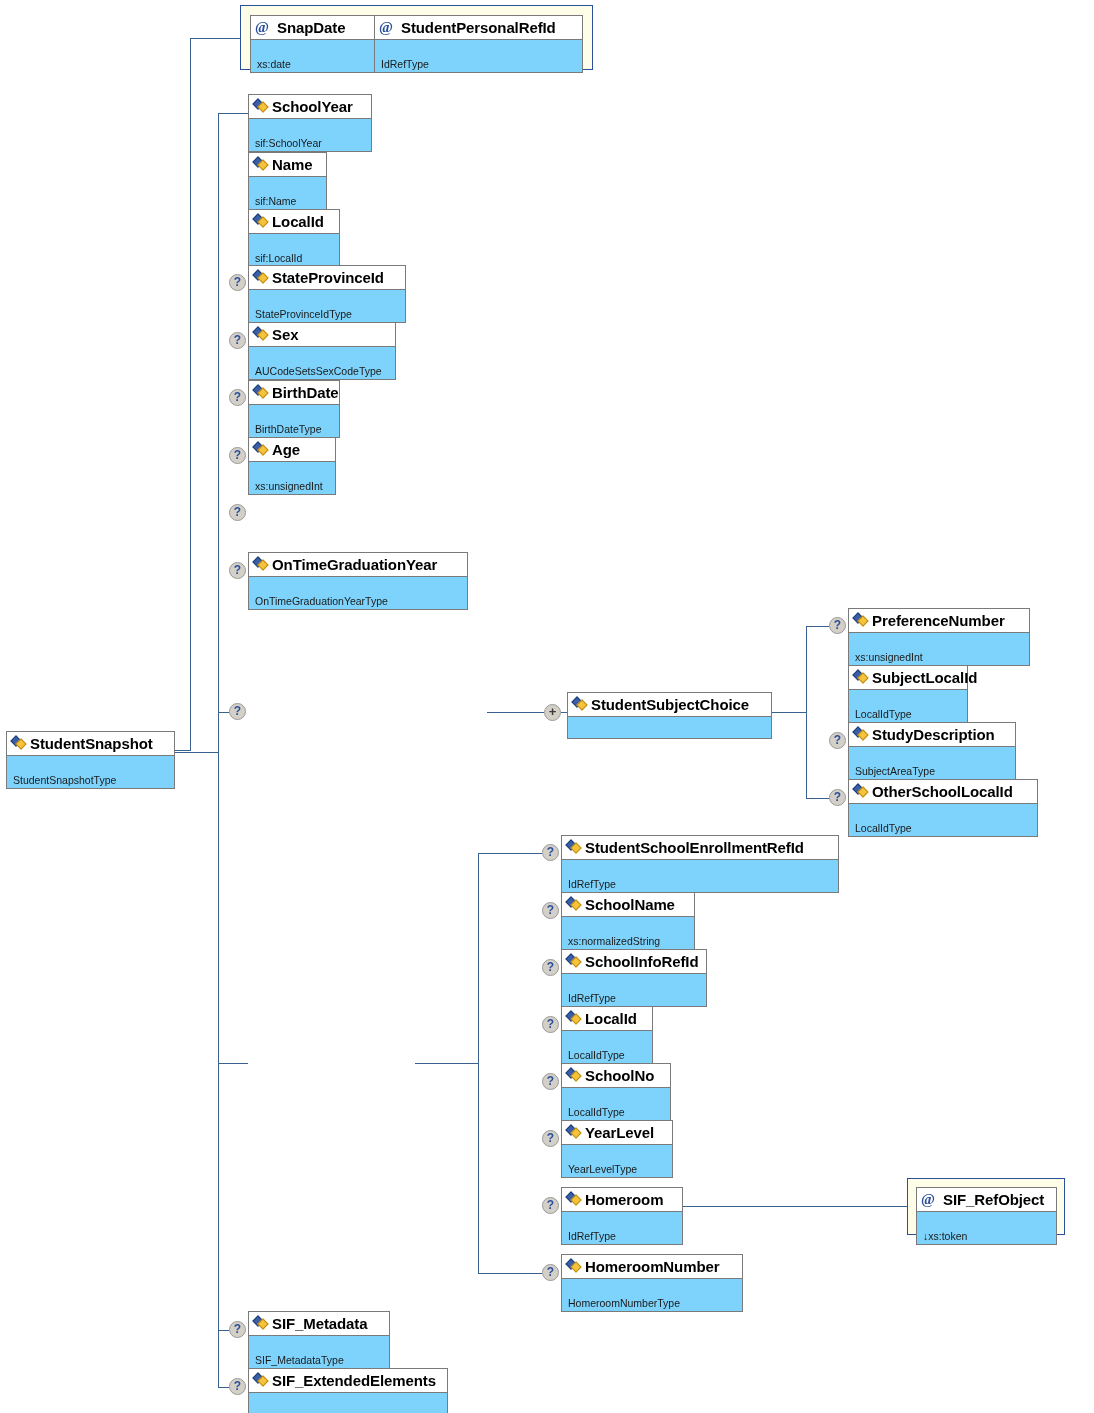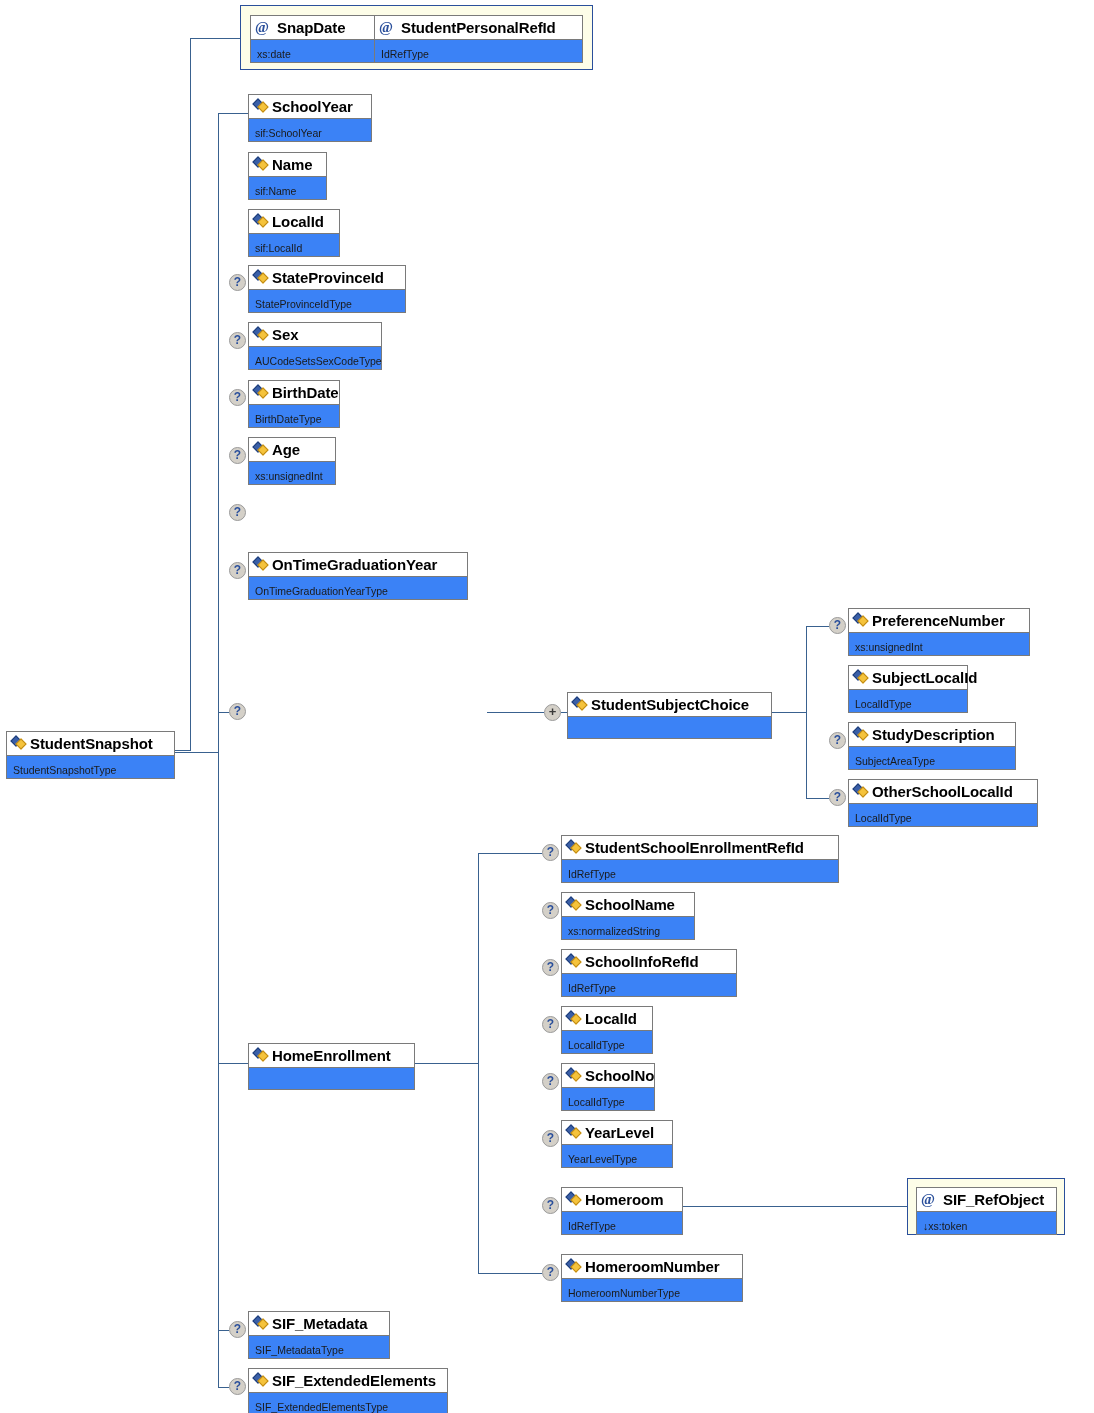--- a/index.html
+++ b/index.html
@@ -30,26 +30,26 @@
     color:#000000;
     font-size:15px;
     font-weight:bold;
     line-height:21px;
     padding:1px 6px 1px 23px;
     white-space:nowrap;
     letter-spacing:-0.1px;
   }
   .node .ty{
     display:block;
-    background:#3b82f6;
+    background:#7dd3fc;
     border-top:1px solid #7a7a7a;
     color:#1a1a1a;
     font-size:10.5px;
     line-height:14px;
-    padding:7px 6px 1px 6px;
+    padding:17px 6px 1px 6px;
     white-space:nowrap;
     min-height:14px;
   }
   .node.empty .ty{padding-top:4px;min-height:16px;}
 
   
   .eicon{
     position:absolute;left:5px;top:5px;width:14px;height:13px;
   }
   .eicon .d1,.eicon .d2{position:absolute;width:8px;height:8px;transform:rotate(45deg);}
@@ -177,21 +177,21 @@
   <div class="node" style="left:248px;top:265px;width:158px;">
     <span class="eicon">
         <span class="d1"></span>
         <span class="d2"></span>
       </span>
     <span class="nm">StateProvinceId</span>
     <span class="ty">StateProvinceIdType</span>
   </div>
 
   <div class="qm" style="left:229px;top:332px;">?</div>
-  <div class="node" style="left:248px;top:322px;width:134px;">
+  <div class="node" style="left:248px;top:322px;width:148px;">
     <span class="eicon">
         <span class="d1"></span>
         <span class="d2"></span>
       </span>
     <span class="nm">Sex</span>
     <span class="ty">AUCodeSetsSexCodeType</span>
   </div>
 
   <div class="qm" style="left:229px;top:389px;">?</div>
   <div class="node" style="left:236px;top:380px;width:92px;margin-left:12px;">
@@ -220,28 +220,20 @@
     <span class="eicon">
         <span class="d1"></span>
         <span class="d2"></span>
       </span>
     <span class="nm">OnTimeGraduationYear</span>
     <span class="ty">OnTimeGraduationYearType</span>
   </div>
 
   <div class="qm" style="left:229px;top:703px;">?</div>
 
-  <div class="node empty" style="left:248px;top:1043px;width:167px;">
-    <span class="eicon">
-        <span class="d1"></span>
-        <span class="d2"></span>
-      </span>
-    <span class="nm">HomeEnrollment</span>
-    <span class="ty"></span>
-  </div>
 
   <div class="qm" style="left:229px;top:1321px;">?</div>
   <div class="node" style="left:248px;top:1311px;width:142px;">
     <span class="eicon">
         <span class="d1"></span>
         <span class="d2"></span>
       </span>
     <span class="nm">SIF_Metadata</span>
     <span class="ty">SIF_MetadataType</span>
   </div>
@@ -319,41 +311,41 @@
   <div class="node" style="left:561px;top:892px;width:134px;">
     <span class="eicon">
         <span class="d1"></span>
         <span class="d2"></span>
       </span>
     <span class="nm">SchoolName</span>
     <span class="ty">xs:normalizedString</span>
   </div>
 
   <div class="qm" style="left:542px;top:959px;">?</div>
-  <div class="node" style="left:561px;top:949px;width:176px;">
+  <div class="node" style="left:561px;top:949px;width:146px;">
     <span class="eicon">
         <span class="d1"></span>
         <span class="d2"></span>
       </span>
     <span class="nm">SchoolInfoRefId</span>
     <span class="ty">IdRefType</span>
   </div>
 
   <div class="qm" style="left:542px;top:1016px;">?</div>
   <div class="node" style="left:561px;top:1006px;width:92px;">
     <span class="eicon">
         <span class="d1"></span>
         <span class="d2"></span>
       </span>
     <span class="nm">LocalId</span>
     <span class="ty">LocalIdType</span>
   </div>
 
   <div class="qm" style="left:542px;top:1073px;">?</div>
-  <div class="node" style="left:561px;top:1063px;width:94px;">
+  <div class="node" style="left:561px;top:1063px;width:110px;">
     <span class="eicon">
         <span class="d1"></span>
         <span class="d2"></span>
       </span>
     <span class="nm">SchoolNo</span>
     <span class="ty">LocalIdType</span>
   </div>
 
   <div class="qm" style="left:542px;top:1130px;">?</div>
   <div class="node" style="left:561px;top:1120px;width:112px;">

